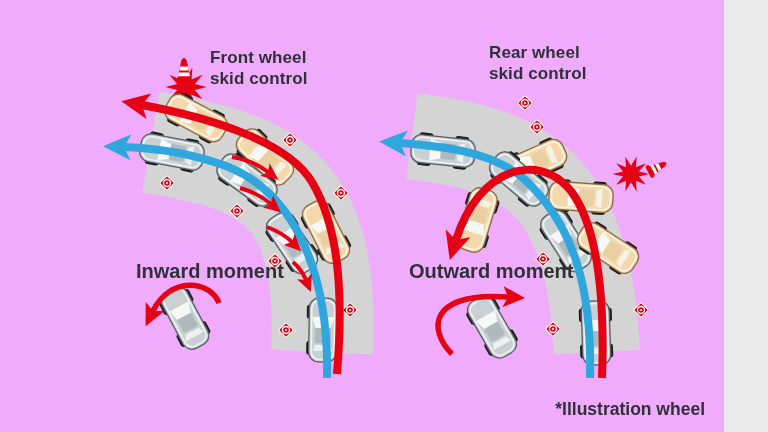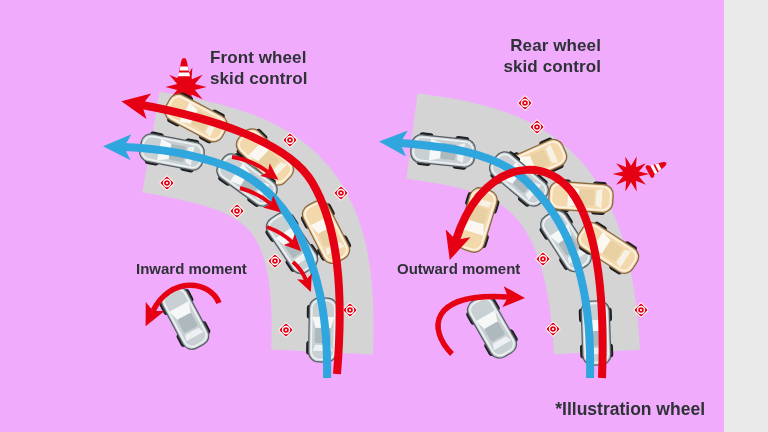--- a/index.html
+++ b/index.html
@@ -2,24 +2,24 @@
 <html><head>
 <meta charset="utf-8">
 <style>
   html,body{margin:0;padding:0;}
   body{font-family:"Liberation Sans",sans-serif;background:#eaeaeb;}
   .stage{position:relative;width:724px;height:432px;background:#f0abfc;overflow:hidden;}
   .stage svg{position:absolute;left:0;top:0;}
   .label{position:absolute;color:#2e3237;font-weight:bold;}
   .panel-title{font-size:17px;line-height:1.24;width:112px;letter-spacing:.1px;}
   #left-title{left:210px;top:47px;}
-  #right-title{left:489px;top:35px;text-align:right;}
-  .moment-label{font-size:15px;white-space:nowrap;}
+  #right-title{left:489px;top:42px;}
+  .moment-label{font-size:20px;white-space:nowrap;}
   #inward-label{left:136px;top:260px;}
-  #outward-label{left:397px;top:260px;}
+  #outward-label{left:409px;top:260px;}
   #footnote{right:19px;top:399px;font-size:17.5px;white-space:nowrap;}
   
   .road{fill:none;stroke:#d4d4d5;}
   .path-blue{fill:none;stroke:#2fa6de;stroke-width:8;}
   .path-red{fill:none;stroke:#e60014;stroke-width:8;}
   .path-red-thin{fill:none;stroke:#e60014;stroke-width:4;}
   .path-red-mid{fill:none;stroke:#e60014;stroke-width:5.5;}
   .red-fill{fill:#e60014;}
 </style>
 </head>

